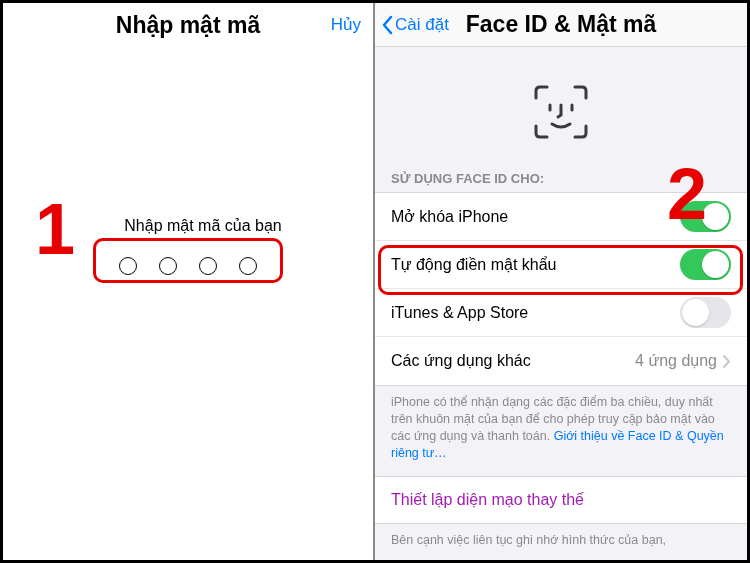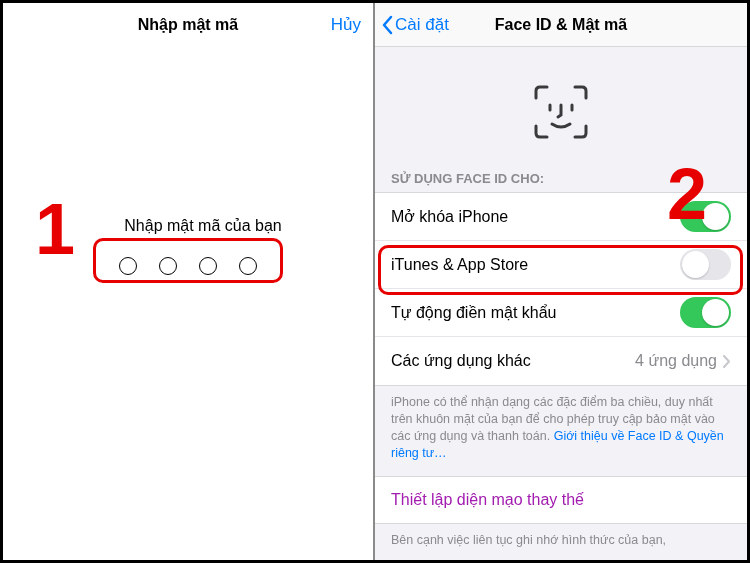--- a/index.html
+++ b/index.html
@@ -3,21 +3,21 @@
 <meta charset="utf-8">
 <style>
   * { box-sizing: border-box; margin: 0; padding: 0; }
   html, body { width: 750px; height: 563px; font-family: -apple-system, "Helvetica Neue", Arial, sans-serif; }
   .container { display: flex; width: 750px; height: 563px; border: 3px solid #000; position: relative; background: #fff; }
   .pane { width: 50%; height: 100%; position: relative; overflow: hidden; }
   .pane-left { background: #fff; border-right: 2px solid #8a8a8a; }
   .pane-right { background: #f2f2f7; }
   .navbar { height: 44px; display: flex; align-items: center; justify-content: center; position: relative; border-bottom: 1px solid #d8d8d8; background: #f9f9f9; }
   .pane-left .navbar { background: #fff; border-bottom: none; }
-  .nav-title { font-size: 16px; font-weight: 600; color: #000; }
+  .nav-title { font-size: 23px; font-weight: 600; color: #000; }
   .nav-right { position: absolute; right: 12px; font-size: 17px; color: #007aff; }
   .nav-left { position: absolute; left: 6px; display: flex; align-items: center; color: #007aff; font-size: 17px; }
   .chevron-left { width: 12px; height: 20px; margin-right: 2px; }
   .passcode-area { margin-top: 170px; text-align: center; position: relative; }
   .passcode-prompt { font-size: 16px; color: #000; margin-bottom: 22px; padding-left: 30px; }
   .dots-row { display: flex; justify-content: center; gap: 22px; }
   .dot { width: 18px; height: 18px; border: 1.5px solid #000; border-radius: 50%; }
   .red-box { position: absolute; border: 3px solid #e60000; border-radius: 10px; pointer-events: none; }
   .red-num { position: absolute; color: #e60000; font-weight: 900; font-family: Arial, sans-serif; pointer-events: none; }
   .faceid-icon-wrap { display: flex; justify-content: center; padding: 36px 0 30px; }
@@ -91,28 +91,28 @@
     <div class="section-header">SỬ DỤNG FACE ID CHO:</div>
 
     <div class="list">
       <div class="row">
         <div class="row-label">Mở khóa iPhone</div>
         <div class="toggle on">
             <div class="knob"></div>
           </div>
       </div>
       <div class="row">
-        <div class="row-label">iTunes &amp; App Store</div>
-        <div class="toggle off">
+        <div class="row-label">Tự động điền mật khẩu</div>
+        <div class="toggle on">
             <div class="knob"></div>
           </div>
       </div>
       <div class="row">
-        <div class="row-label">Tự động điền mật khẩu</div>
-        <div class="toggle on">
+        <div class="row-label">iTunes &amp; App Store</div>
+        <div class="toggle off">
             <div class="knob"></div>
           </div>
       </div>
       <div class="row">
         <div class="row-label">Các ứng dụng khác</div>
         <div class="row-detail">
           <span>4 ứng dụng</span>
           <svg class="chevron-right" viewBox="0 0 8 13">
               <path d="M1 1 L6 6.5 L1 12" stroke="#c7c7cc" stroke-width="2" fill="none" stroke-linecap="round" stroke-linejoin="round"></path>
             </svg>

